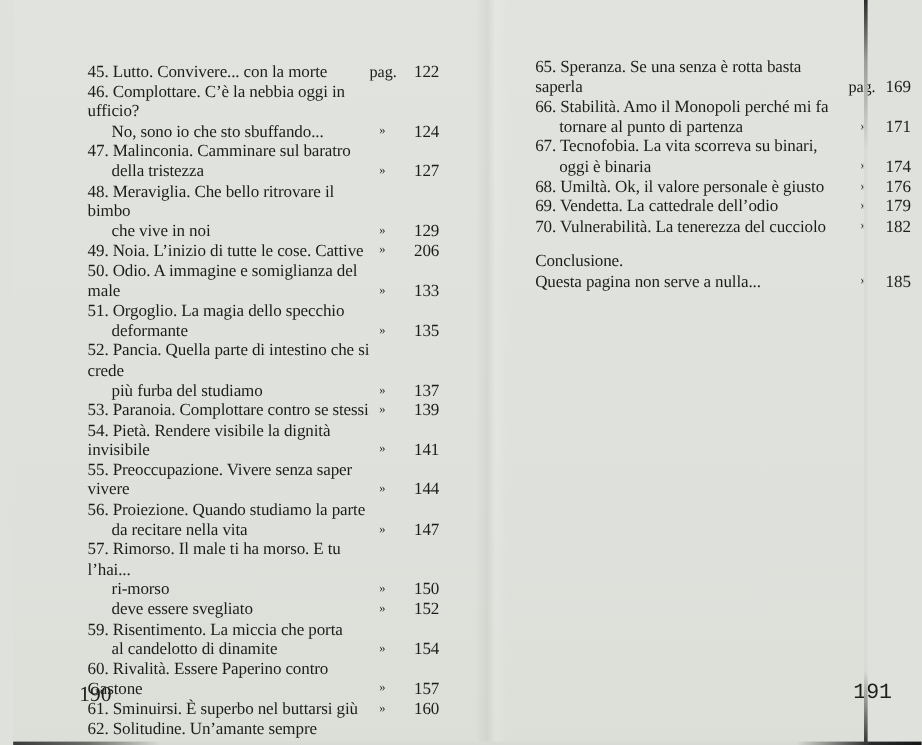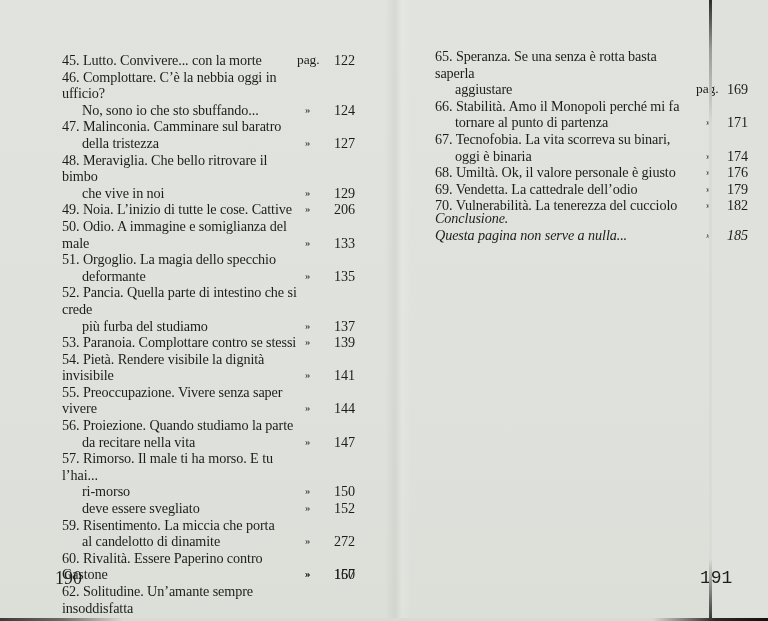--- a/index.html
+++ b/index.html
@@ -3,21 +3,21 @@
 <meta charset="utf-8">
 <style>
   html, body { margin: 0; padding: 0; }
   body {
     width: 768px; height: 621px; overflow: hidden; position: relative;
     background: #dfe2dc;
     font-family: "Liberation Serif", "DejaVu Serif", serif;
     color: #1d1d1b;
   }
   .spread {
-    position: absolute; left: 0; top: 0; width: 712px; height: 621px;
+    position: absolute; left: 11px; top: 0; width: 712px; height: 621px;
     background:
       linear-gradient(90deg, rgba(0,0,0,0) 0, rgba(0,0,0,0) 385px, rgba(120,125,118,0.10) 395px, rgba(255,255,255,0.12) 402px, rgba(0,0,0,0) 412px),
       linear-gradient(180deg, #e1e4de 0%, #dfe2dc 60%, #dcdfd8 100%);
   }
   .edge-bottom {
     position: absolute; left: 0; bottom: 0; width: 768px; height: 3px;
     background: linear-gradient(90deg, #3a3a3a 0, #6a6c68 8%, #d8dbd5 16%, #d8dbd5 85%, #2b2b2b 93%, #111 100%);
   }
   .edge-right {
     position: absolute; right: 0; top: 0; width: 3px; height: 621px;
@@ -46,21 +46,21 @@
   .entry .mark.arrow { left: 11px; }
   .entry .pg { position: absolute; right: 0; bottom: 0; }
 
   .page.left .entry .ref { right: -3px; width: 58px; }
   .page.left .entry .mark { left: 0; font-size: 13.5px; }
   .page.left .entry .mark.arrow { left: 8px; font-size: 10.5px; }
 
   .page.right .entry .mark { left: 0; font-size: 13.5px; }
   .page.right .entry .mark.arrow { left: 10px; font-size: 10.5px; }
 
-  .conclusion { position: absolute; left: 40px; top: 210px; width: 313px; font-style: italic; }
+  .conclusion { position: absolute; left: 40px; top: 210px; width: 313px; }
   .conclusion .entry { padding-right: 52px; }
 
   .folio { position: absolute; top: 568px; font-size: 18px; }
   .folio.left { left: 55px; }
   .folio.right { left: 305px; font-family: Liberation Mono, monospace; }
 </style>
 </head>
 <body>
 
 <div class="spread">
@@ -170,48 +170,48 @@
           <span class="ref">
             <span class="mark arrow">»</span>
             <span class="pg">152</span>
           </span>
         </li>
         <li class="entry">
           <span class="title"><span>59.</span> <span>Risentimento. La miccia che porta</span></span>
           <span class="cont">al candelotto di dinamite</span>
           <span class="ref">
             <span class="mark arrow">»</span>
-            <span class="pg">272</span>
+            <span class="pg">154</span>
           </span>
         </li>
         <li class="entry">
           <span class="title"><span>60.</span> <span>Rivalità. Essere Paperino contro Gastone</span></span>
           <span class="ref">
             <span class="mark arrow">»</span>
             <span class="pg">157</span>
           </span>
         </li>
         <li class="entry">
+          <span class="title"><span>61.</span> <span>Sminuirsi. È superbo nel buttarsi giù</span></span>
           <span class="ref">
             <span class="mark arrow">»</span>
             <span class="pg">160</span>
           </span>
         </li>
         <li class="entry">
           <span class="title"><span>62.</span> <span>Solitudine. Un’amante sempre insoddisfatta</span></span>
         </li>
       </ul>
     <div class="folio left">190</div>
   </div>
 
   <div class="page right">
     <ul class="toc" id="toc-right">
         <li class="entry">
           <span class="title"><span>65.</span> <span>Speranza. Se una senza è rotta basta saperla</span></span>
-          <span class="cont">aggiustare</span>
           <span class="ref">
             <span class="mark">pag.</span>
             <span class="pg">169</span>
           </span>
         </li>
         <li class="entry">
           <span class="title"><span>66.</span> <span>Stabilità. Amo il Monopoli perché mi fa</span></span>
           <span class="cont">tornare al punto di partenza</span>
           <span class="ref">
             <span class="mark arrow">»</span>

